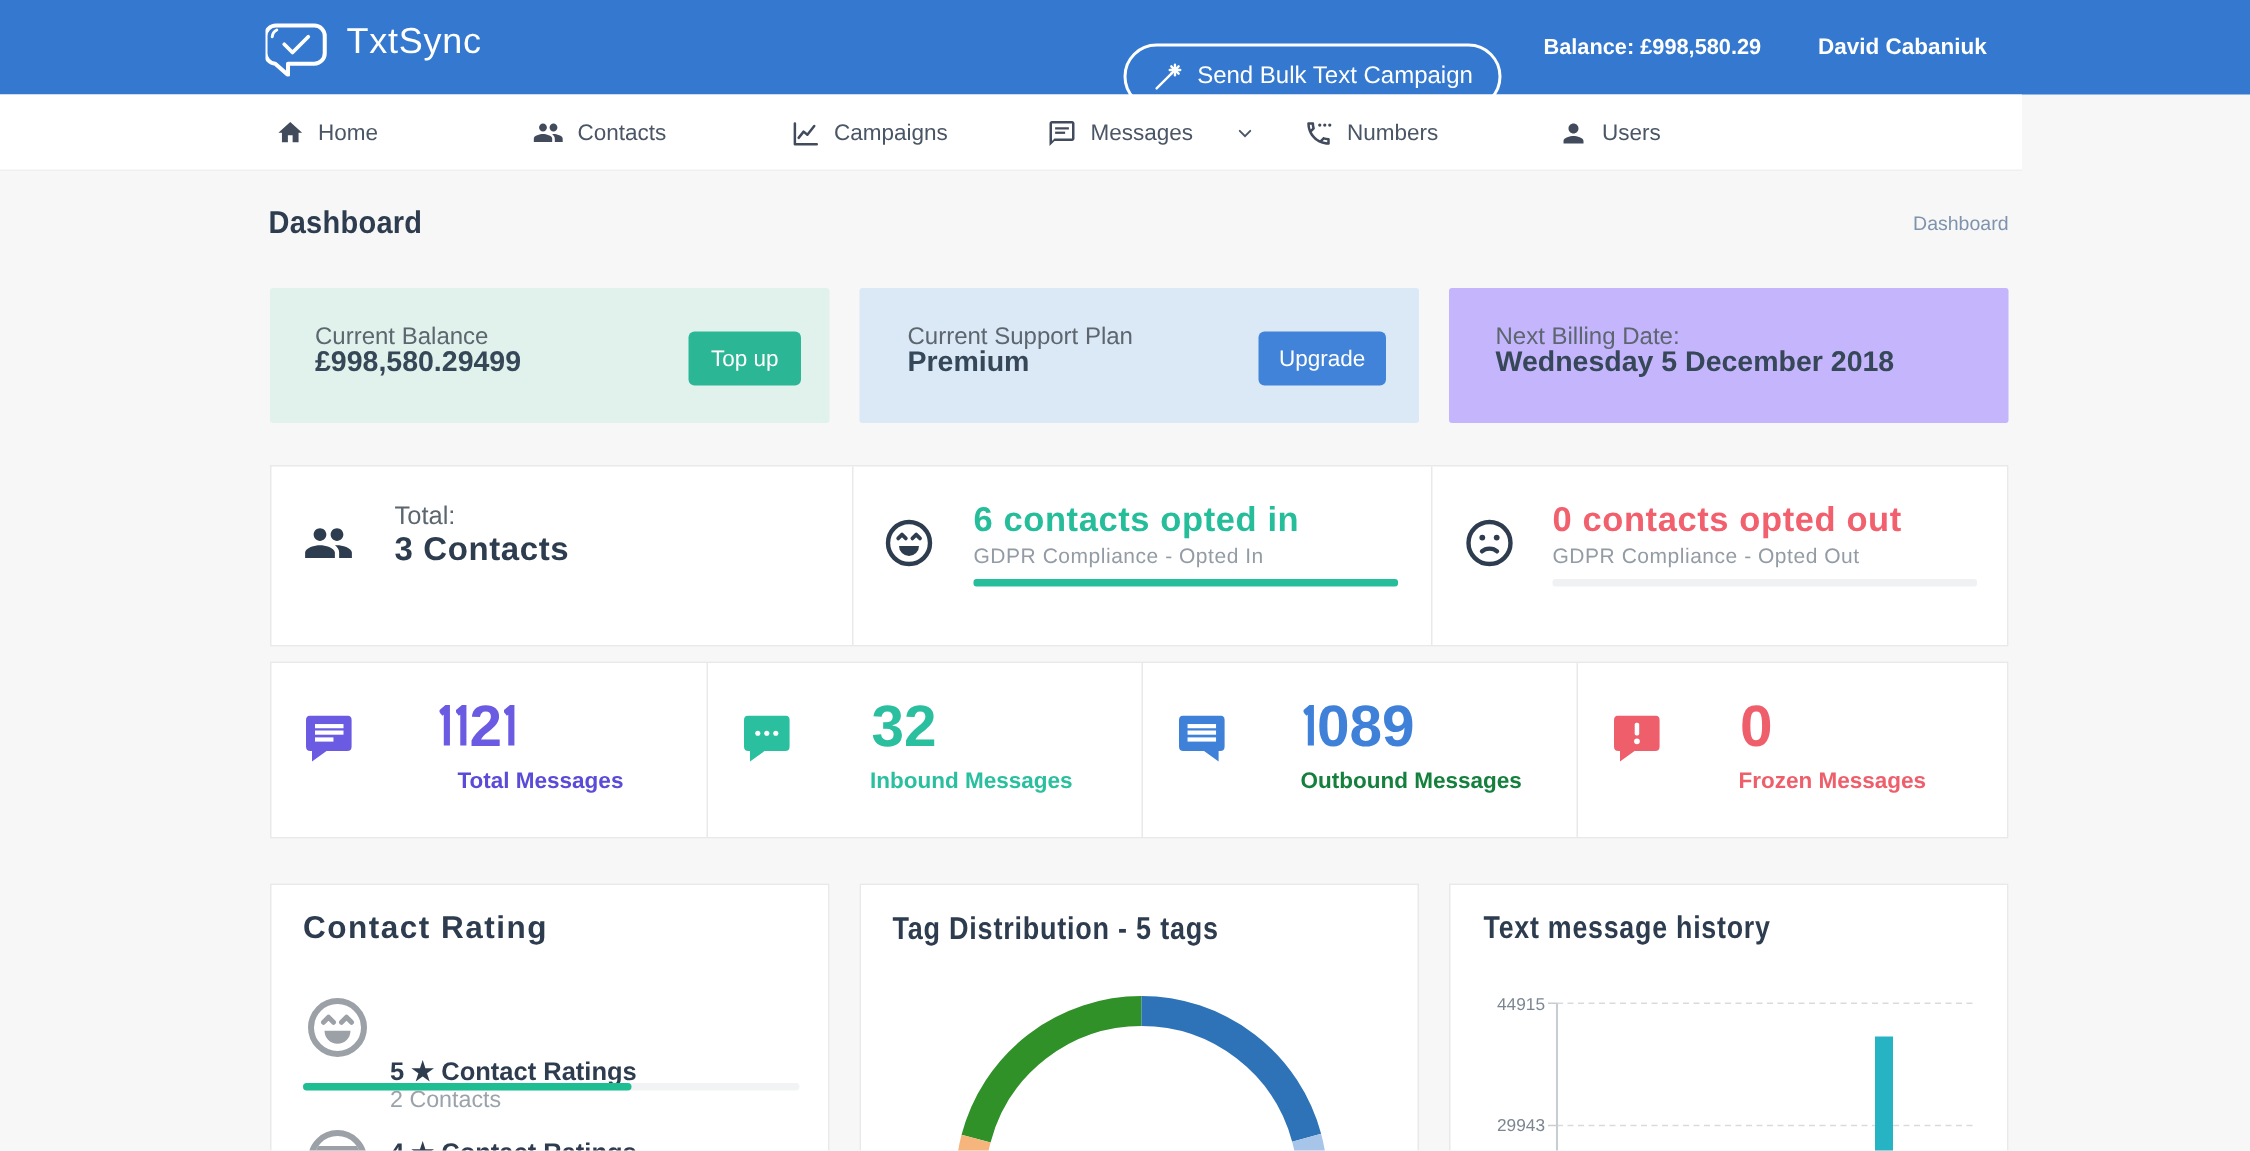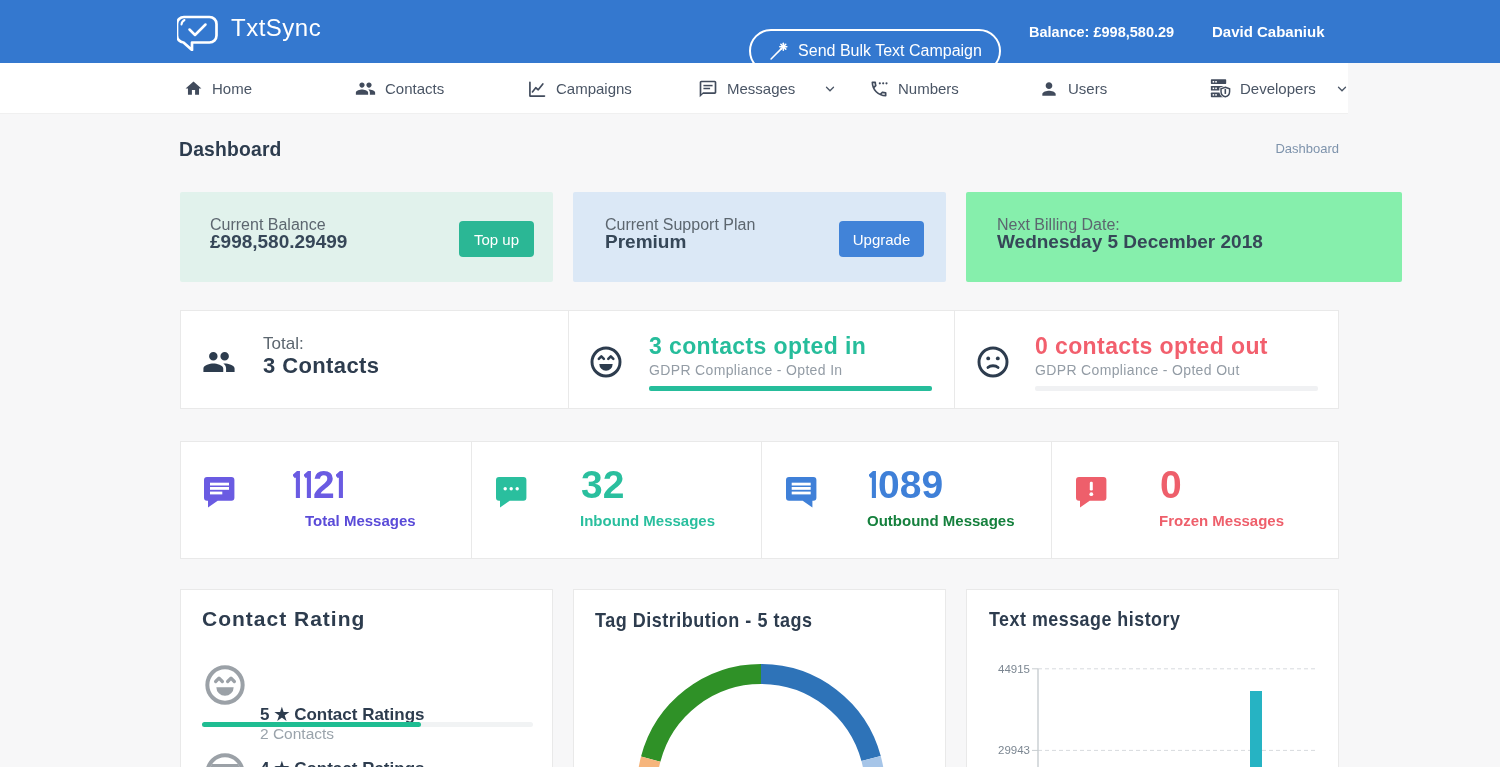--- a/index.html
+++ b/index.html
@@ -34,21 +34,21 @@
 .c1 .lab { font-size:16px; color:#5c666f; }
 .c1 .val { font-size:19px; font-weight:700; color:#364758; margin-top:-3px; }
 .cbtn { position:absolute; top:29px; height:36px; border-radius:4px; color:#fff; font-size:15px;
   display:flex; align-items:center; justify-content:center; }
 
 
 .panel { position:absolute; background:#fff; border:1px solid #e9e9e9; }
 .vdiv { position:absolute; top:0; bottom:0; width:1px; background:#e9e9e9; }
 
 
-#r2 { left:180px; top:310px; width:1159px; height:99px; }
+#r2 { left:180px; top:310px; width:1159px; height:121px; }
 .r2txt1 { font-size:17px; color:#5c666f; }
 .r2txt2 { font-size:22px; font-weight:700; color:#2d3c4e; margin-top:-1px; letter-spacing:0.4px; }
 .gdpr { font-size:14px; color:#939ca5; margin-top:2px; letter-spacing:0.35px; }
 .optbar { position:absolute; height:5px; border-radius:2px; }
 
 
 #r3 { left:180px; top:441px; width:1159px; height:118px; }
 .m-num { position:absolute; top:463px; font-size:39px; font-weight:700; letter-spacing:0px; }
 .dg { display:inline-block; margin:0 1.5px; }
 .m-lab { position:absolute; top:512px; font-size:15px; font-weight:700; }
@@ -126,60 +126,40 @@
         <circle cx="21" cy="5.2" r="1.3"></circle>
       </svg>
     Numbers
   </div>
   <div class="nitem" style="left:1039px">
     <svg width="20" height="20" viewBox="0 0 24 24" fill="#414b5c">
         <path d="M12 12c2.21 0 4-1.79 4-4s-1.79-4-4-4-4 1.79-4 4 1.79 4 4 4zm0 2c-2.67 0-8 1.34-8 4v2h16v-2c0-2.66-5.33-4-8-4z"></path>
       </svg>
     Users
   </div>
-  <div class="nitem" style="left:1210px">
-    <svg width="21" height="21" viewBox="0 0 24 24" fill="#414b5c">
-        <rect x="1" y="1.5" width="17.5" height="5.4" rx="0.8"></rect>
-        <rect x="1" y="9" width="17.5" height="5.4" rx="0.8"></rect>
-        <rect x="1" y="16.5" width="17.5" height="5.4" rx="0.8"></rect>
-        <rect x="3" y="3.4" width="1.8" height="1.8" fill="#fff"></rect>
-        <rect x="6" y="3.4" width="1.8" height="1.8" fill="#fff"></rect>
-        <rect x="3" y="10.9" width="1.8" height="1.8" fill="#fff"></rect>
-        <rect x="6" y="10.9" width="1.8" height="1.8" fill="#fff"></rect>
-        <rect x="3" y="18.4" width="1.8" height="1.8" fill="#fff"></rect>
-        <rect x="6" y="18.4" width="1.8" height="1.8" fill="#fff"></rect>
-        <path d="M17.5 8.5 l6.8 2.6 v4.1 c0 3.9-2.9 7.4-6.8 8.3 -3.9-.9-6.8-4.4-6.8-8.3 v-4.1 z" fill="#fff"></path>
-        <path d="M17.5 10.5 l4.9 1.9 v3 c0 2.8-2 5.3-4.9 6 -2.9-.7-4.9-3.2-4.9-6 v-3 z" fill="none" stroke="#414b5c" stroke-width="1.7"></path>
-        <rect x="16.6" y="12.6" width="1.8" height="5.6" fill="#414b5c"></rect>
-      </svg>
-    Developers
-    <svg width="14" height="14" viewBox="0 0 24 24" fill="none" stroke="#4a5565" stroke-width="2.2" stroke-linecap="round" style="margin-left:10px">
-        <path d="M6 9l6 6 6-6"></path>
-      </svg>
-  </div>
 </div>
 
 <div id="h1">Dashboard</div>
 <div id="crumb">Dashboard</div>
 
 <div class="c1" style="left:180px; width:373px; background:#e1f2ec;">
   <div style="position:absolute; left:30px; top:23.5px;">
     <div class="lab">Current Balance</div>
     <div class="val">£998,580.29499</div>
   </div>
   <div class="cbtn" style="left:279px; width:75px; background:#2bb795;">Top up</div>
 </div>
 <div class="c1" style="left:573px; width:373px; background:#dbe8f6;">
   <div style="position:absolute; left:32px; top:23.5px;">
     <div class="lab">Current Support Plan</div>
     <div class="val">Premium</div>
   </div>
   <div class="cbtn" style="left:266px; width:85px; background:#4183d8;">Upgrade</div>
 </div>
-<div class="c1" style="left:966px; width:436px; background:#86efac;">
+<div class="c1" style="left:966px; width:373px; background:#c4b5fd;">
   <div style="position:absolute; left:31px; top:23.5px;">
     <div class="lab">Next Billing Date:</div>
     <div class="val">Wednesday 5 December 2018</div>
   </div>
 </div>
 
 <div class="panel" id="r2">
   <div class="vdiv" style="left:387px"></div>
   <div class="vdiv" style="left:773px"></div>
 
@@ -191,21 +171,21 @@
     <div class="r2txt2">3 Contacts</div>
   </div>
 
   <svg class="abs" style="left:409px; top:35px" width="32" height="32" viewBox="0 0 24 24">
     <circle cx="12" cy="12" r="10.5" fill="none" stroke="#2d3c4e" stroke-width="2.2"></circle>
     <path d="M6.6 9.7 l1.9-1.9 1.9 1.9" fill="none" stroke="#2d3c4e" stroke-width="1.9" stroke-linecap="round" stroke-linejoin="round"></path>
     <path d="M13.7 9.7 l1.9-1.9 1.9 1.9" fill="none" stroke="#2d3c4e" stroke-width="1.9" stroke-linecap="round" stroke-linejoin="round"></path>
     <path d="M7 13.5 h10 a5 5 0 0 1 -10 0 z" fill="#2d3c4e"></path>
   </svg>
   <div class="abs" style="left:468px; top:22px;">
-    <div class="r2txt2" style="color:#26bd9b; margin-top:0; font-size:23px">3 contacts opted in</div>
+    <div class="r2txt2" style="color:#26bd9b; margin-top:0; font-size:23px">6 contacts opted in</div>
     <div class="gdpr">GDPR Compliance - Opted In</div>
   </div>
   <div class="optbar" style="left:468px; top:75px; width:283px; background:#26bd9b;"></div>
 
   <svg class="abs" style="left:796px; top:35px" width="32" height="32" viewBox="0 0 24 24">
     <circle cx="12" cy="12" r="10.5" fill="none" stroke="#2d3c4e" stroke-width="2.2"></circle>
     <circle cx="8.4" cy="9.3" r="1.45" fill="#2d3c4e"></circle>
     <circle cx="15.6" cy="9.3" r="1.45" fill="#2d3c4e"></circle>
     <path d="M8.2 16.2 a5 4 0 0 1 7.6 0" fill="none" stroke="#2d3c4e" stroke-width="2.1" stroke-linecap="round"></path>
   </svg>

